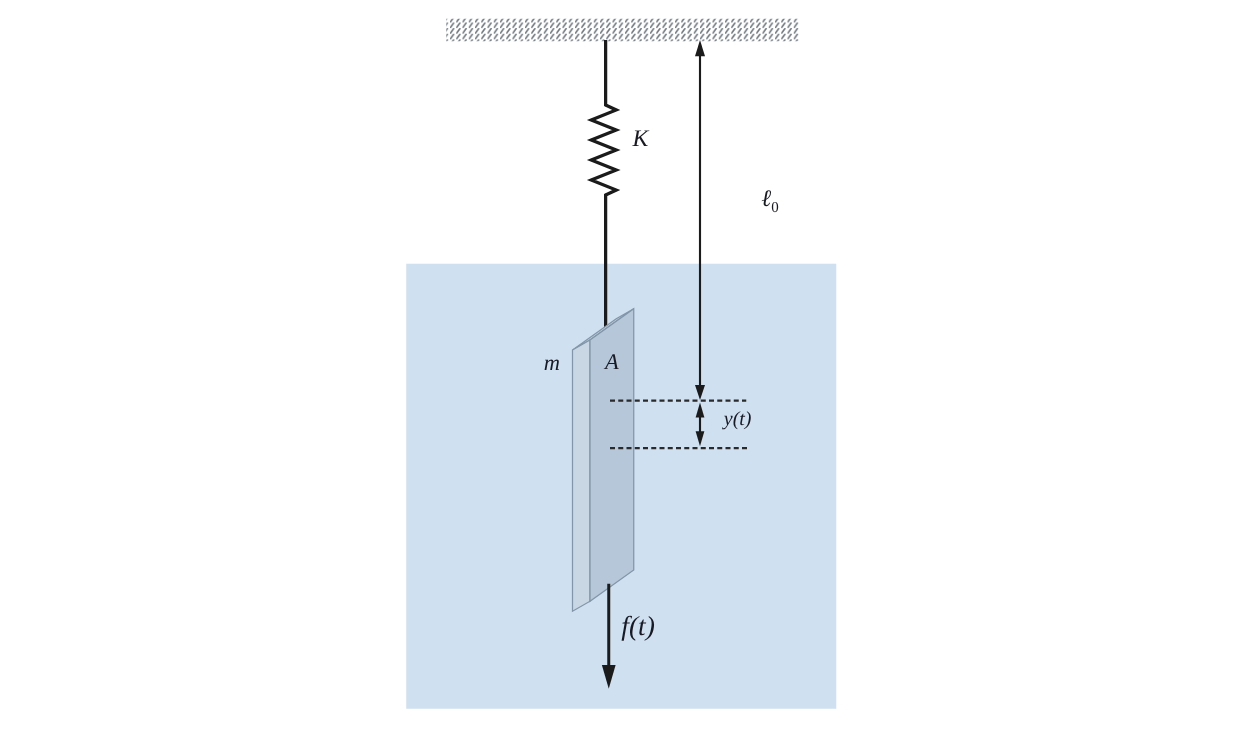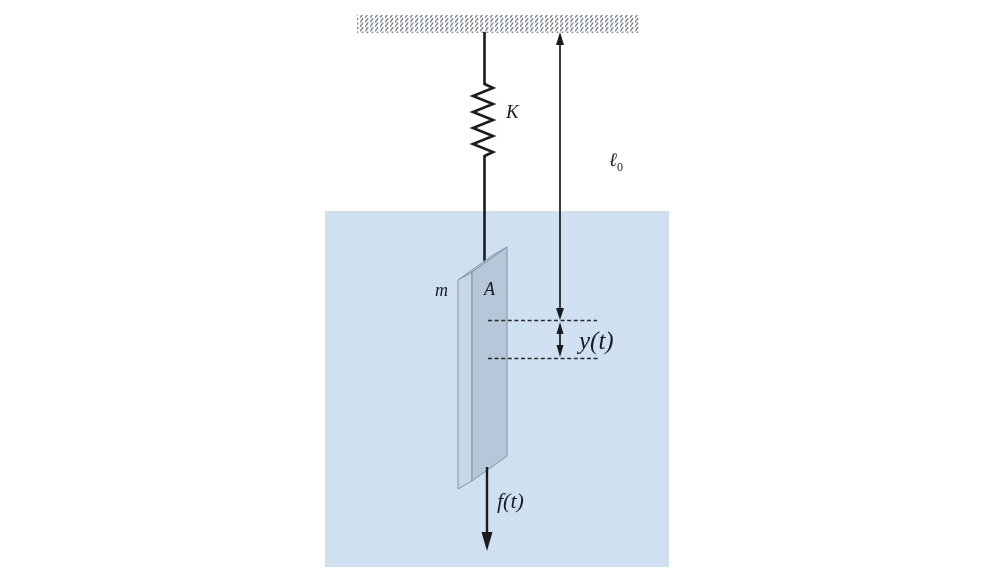--- a/index.html
+++ b/index.html
@@ -26,21 +26,21 @@
     color: #1a1a24;
     line-height: 1;
     white-space: nowrap;
     user-select: none;
   }
   .lbl-k   { left: 506px; top: 102px; font-size: 19px; }
   .lbl-l0  { left: 573px; top: 150px; font-size: 19px; margin-left: 36px; }
   .lbl-l0 sub { font-size: 12px; font-style: normal; }
   .lbl-m   { left: 435px; top: 281px; font-size: 18px; }
   .lbl-a   { left: 484px; top: 280px; font-size: 18px; }
-  .lbl-yt  { left: 579px; top: 328px; font-size: 25px; }
+  .lbl-yt  { left: 579px; top: 328px; font-size: 16px; }
   .lbl-ft  { left: 497px; top: 490px; font-size: 22px; }
 </style>
 </head>
 <body>
 
 <div class="stage">
 
   <svg width="994" height="584" viewBox="0 0 994 584">
 
     <defs>

